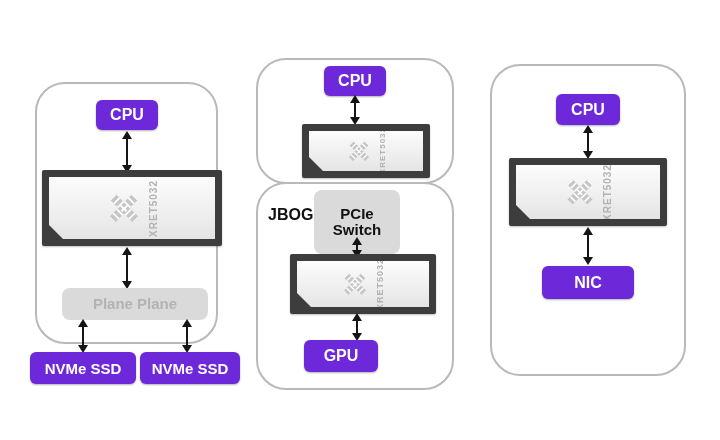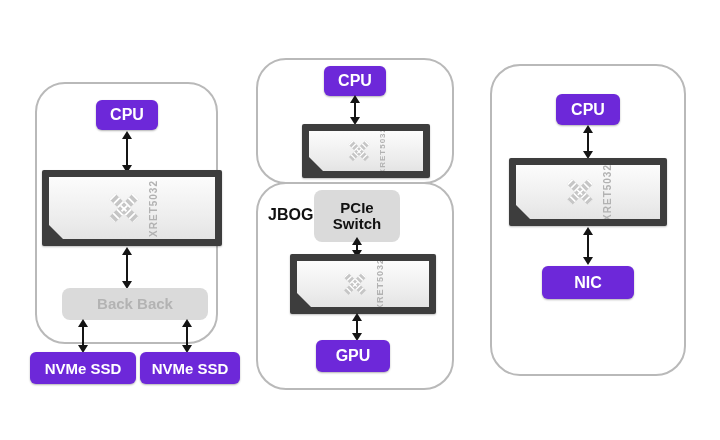--- a/index.html
+++ b/index.html
@@ -78,21 +78,21 @@
           <line x1="33" y1="7" x2="7" y2="33"></line>
         </g>
       </svg>
       <span class="chip-model">XRET5032</span>
     </div>
   </div>
 
   <div class="varrow" style="left:126px; top:254px; height:28px;"></div>
 
   <div class="graybox muted" style="left:62px; top:288px; width:146px; height:32px;">
-    <span>Back Back</span>
+    <span>Plane Plane</span>
   </div>
 
   <div class="varrow" style="left:82px; top:326px; height:20px;"></div>
   <div class="varrow" style="left:186px; top:326px; height:20px;"></div>
 
   <div class="redbox" style="left:30px; top:352px; width:106px; height:32px; font-size:15px;">
     <span>NVMe SSD</span>
   </div>
   <div class="redbox" style="left:140px; top:352px; width:100px; height:32px; font-size:15px;">
     <span>NVMe SSD</span>
@@ -119,21 +119,21 @@
         </g>
       </svg>
       <span class="chip-model" style="font-size:8px;">XRET5032</span>
     </div>
   </div>
 
   <div class="panel" style="left:256px; top:182px; width:198px; height:208px;"></div>
 
   <span class="jbog" style="left:268px; top:206px;">JBOG</span>
 
-  <div class="graybox dark" style="left:314px; top:190px; width:86px; height:52px; padding:0 10px;">
+  <div class="graybox dark" style="left:314px; top:190px; width:86px; height:64px; padding:0 10px;">
     <span>PCIe Switch</span>
   </div>
 
   <div class="varrow" style="left:356px; top:244px; height:7px;"></div>
 
   <div class="chip" style="left:290px; top:254px; width:146px; height:60px;">
     <div class="chip-inner">
       <svg width="28" height="28" viewBox="0 0 40 40">
         <g stroke="#c6c6c6" stroke-width="9">
           <line x1="7" y1="7" x2="33" y2="33"></line>
@@ -143,21 +143,21 @@
           <line x1="7" y1="7" x2="33" y2="33"></line>
           <line x1="33" y1="7" x2="7" y2="33"></line>
         </g>
       </svg>
       <span class="chip-model" style="font-size:9px;">XRET5032</span>
     </div>
   </div>
 
   <div class="varrow" style="left:356px; top:320px; height:14px;"></div>
 
-  <div class="redbox" style="left:316px; top:340px; width:74px; height:32px;">
+  <div class="redbox" style="left:304px; top:340px; width:74px; height:32px;">
     <span>GPU</span>
   </div>
 
   <div class="panel" style="left:490px; top:64px; width:196px; height:312px;"></div>
 
   <div class="redbox" style="left:556px; top:94px; width:64px; height:31px;">
     <span>CPU</span>
   </div>
 
   <div class="varrow" style="left:587px; top:132px; height:20px;"></div>

